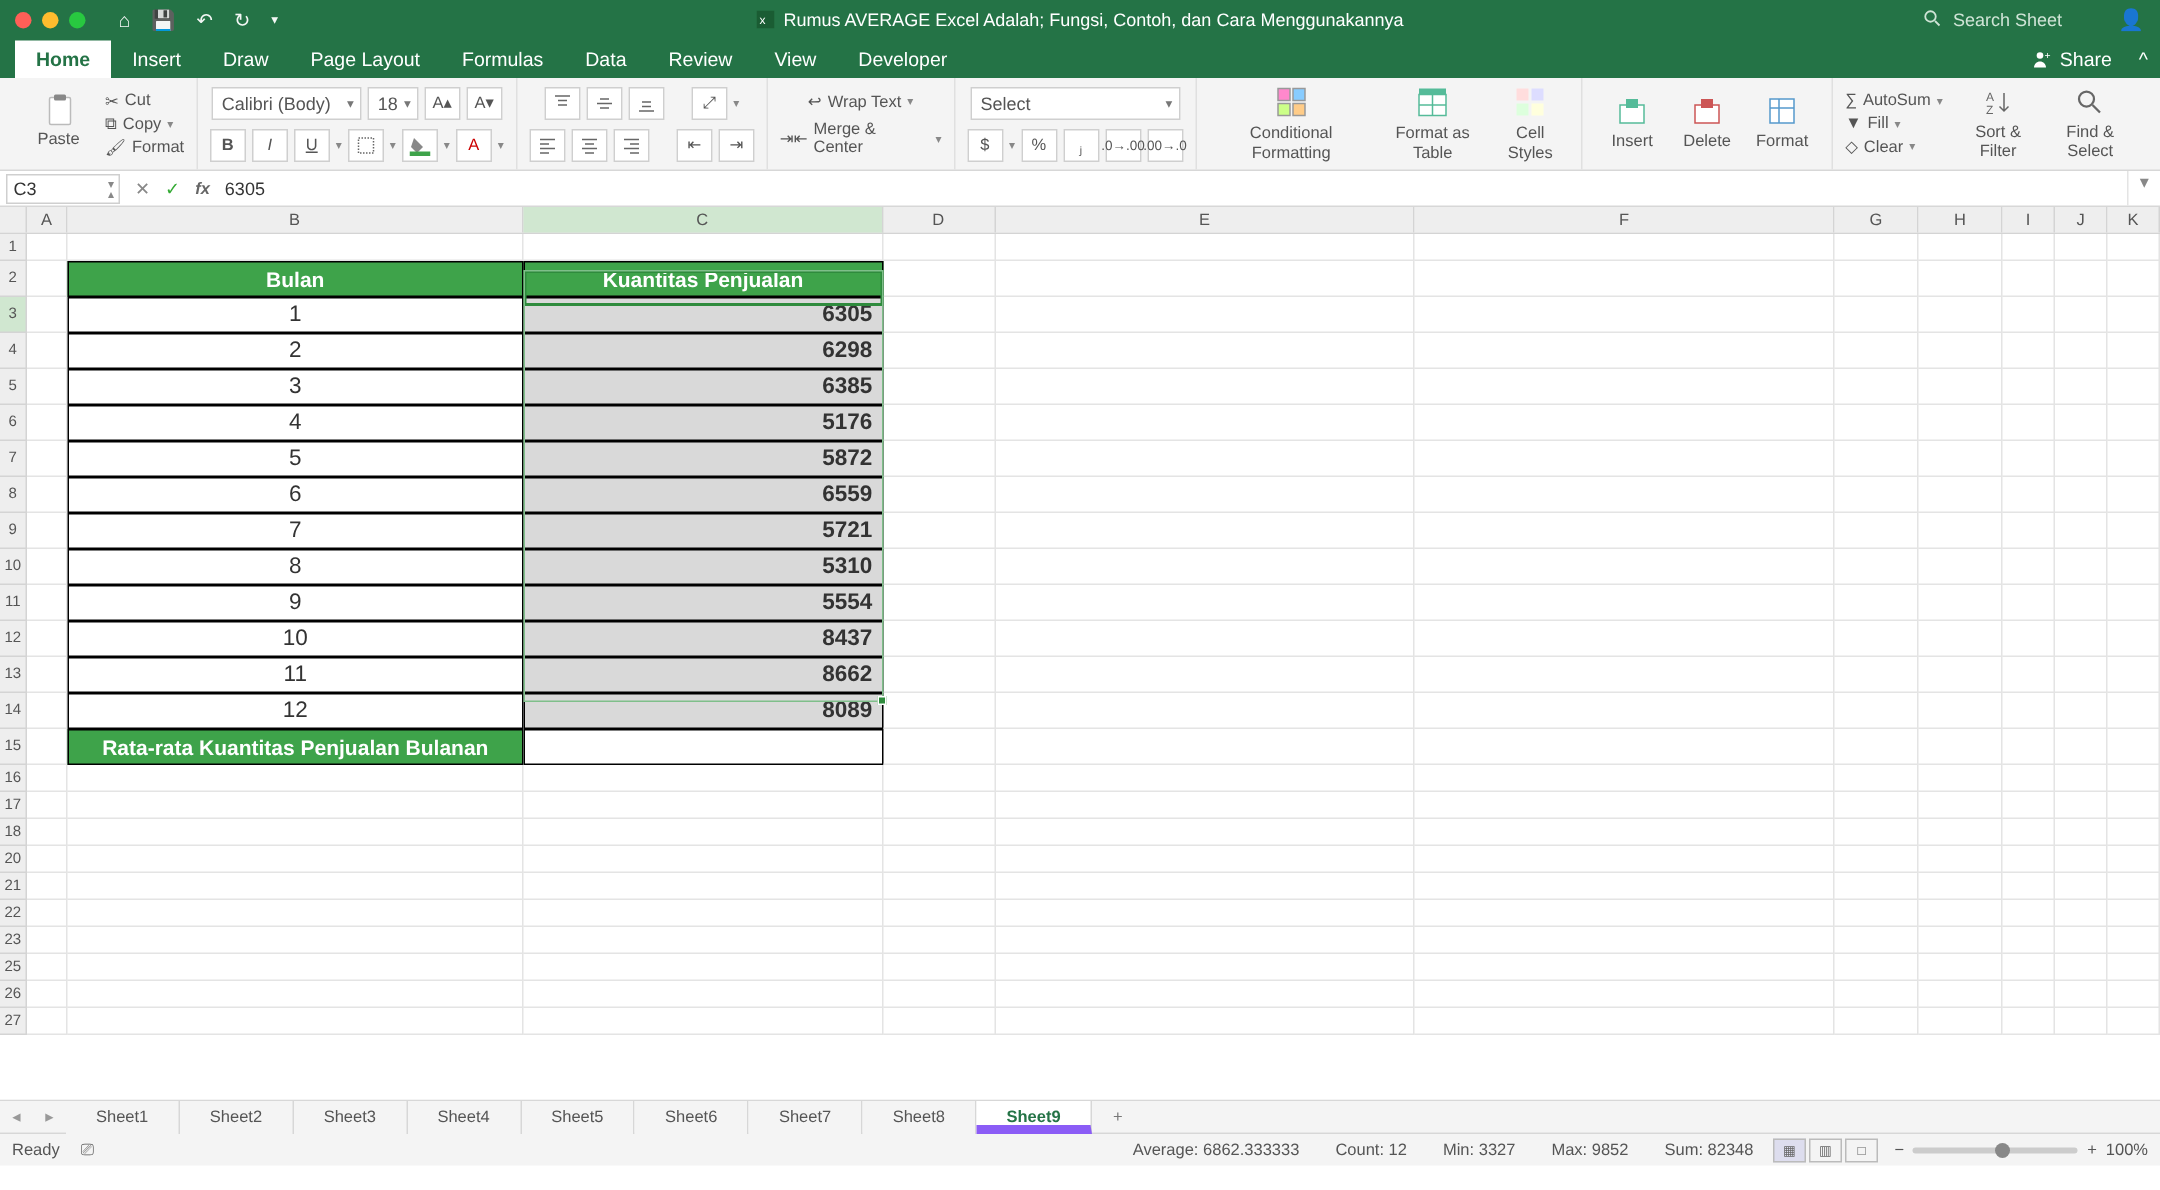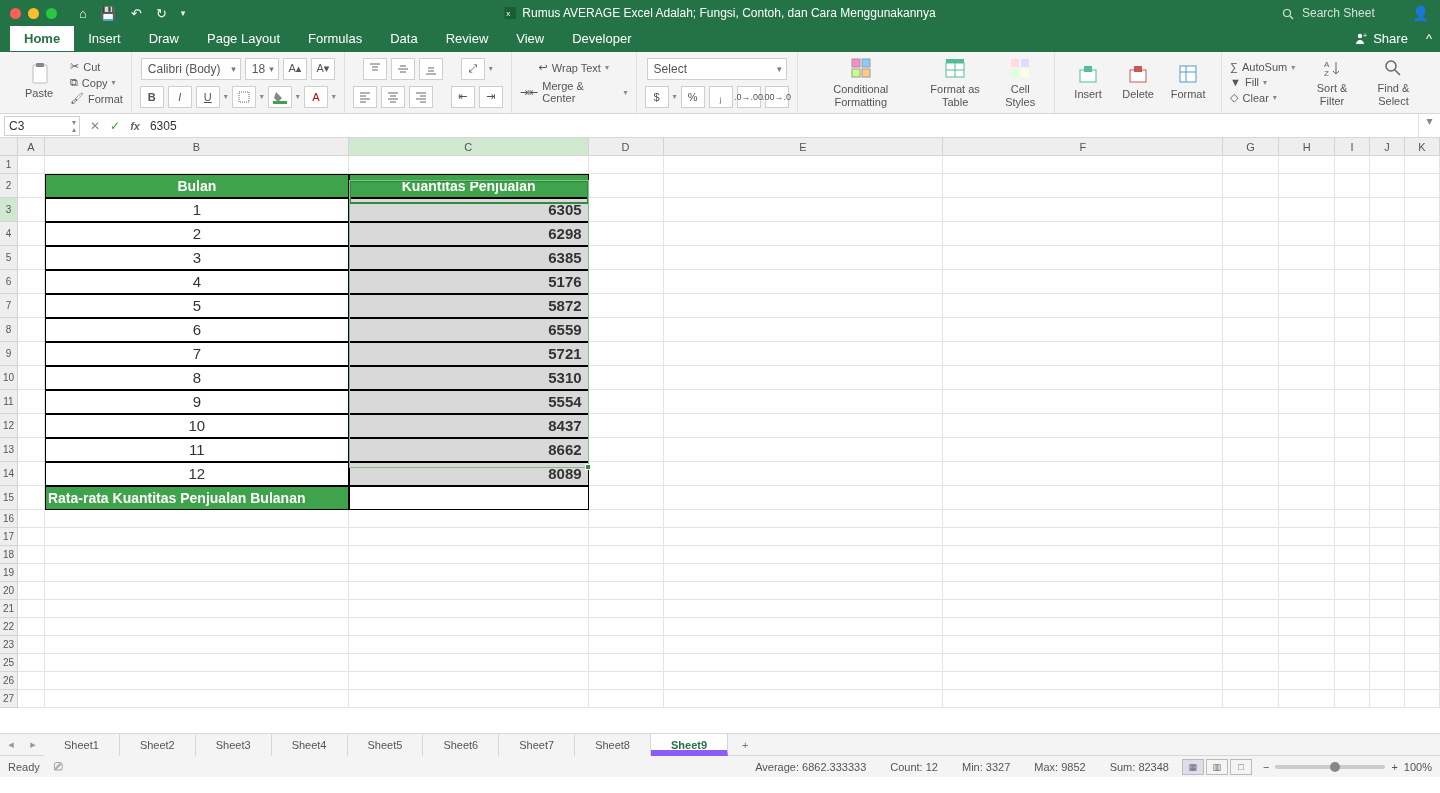--- a/index.html
+++ b/index.html
@@ -4,26 +4,26 @@
 <style>
 *{box-sizing:border-box;margin:0;padding:0;font-family:-apple-system,Helvetica,Arial,sans-serif}
 html,body{width:1440px;height:793px;overflow:hidden;background:#fff;font-size:13px;color:#333}
 .titlebar{height:26px;background:#247346;display:flex;align-items:center;color:#fff;font-size:12px;position:relative}
 .traffic{display:flex;gap:7px;padding-left:10px;align-items:center}
 .dot{width:11px;height:11px;border-radius:50%}
 .red{background:#ff5f57}.yel{background:#febc2e}.grn{background:#28c840}
 .tbicons{display:flex;gap:14px;margin-left:22px;align-items:center;color:#fff;opacity:.95}
 .tbicons span{cursor:pointer;font-size:13px}
 .doctitle{position:absolute;left:50%;transform:translateX(-50%);display:flex;align-items:center;gap:6px;font-size:12px}
-.searchwrap{position:absolute;right:38px;display:flex;align-items:flex-end;gap:8px;color:#cfe4d6;font-size:12px}
+.searchwrap{position:absolute;right:38px;display:flex;align-items:flex-start;gap:8px;color:#cfe4d6;font-size:12px}
 .searchwrap input{background:transparent;border:none;color:#fff;width:100px;font-size:12px}
 .searchwrap input::placeholder{color:#cfe4d6}
 .usericon{position:absolute;right:10px;font-size:14px}
 
-.tabrow{height:26px;background:#247346;display:flex;align-items:flex-start;color:#fff;padding-left:10px}
+.tabrow{height:26px;background:#247346;display:flex;align-items:center;color:#fff;padding-left:10px}
 .tab{padding:5px 14px;cursor:pointer;font-size:13px}
 .tab.active{background:#fff;color:#247346;font-weight:600}
 .share{margin-left:auto;padding:5px 10px;display:flex;align-items:center;gap:6px;font-size:13px}
 .chev{padding:5px 8px}
 
 .ribbon{height:62px;background:#f4f4f4;border-bottom:1px solid #d7d7d7;display:flex;align-items:stretch;padding:0 6px;font-size:11px;color:#555}
 .rgroup{display:flex;align-items:center;padding:0 8px;border-right:1px solid #e0e0e0}
 .rgroup:last-child{border-right:none}
 .vstack{display:flex;flex-direction:column;align-items:center;justify-content:center;gap:4px;min-width:50px;cursor:pointer}
 .vstack .lbl{font-size:11px;text-align:center;line-height:1.1}
@@ -54,21 +54,21 @@
 .rh{width:18px;background:#eee;border-right:1px solid #d4d4d4;border-bottom:1px solid #d4d4d4;text-align:center;font-size:10px;color:#555;line-height:18px}
 .cell{border-right:1px solid #e4e4e4;border-bottom:1px solid #e4e4e4;line-height:18px;font-size:12px;padding:0 2px}
 
 
 .row.datah{height:24px}
 .row.datah .rh{height:24px;line-height:24px}
 .row.datah .cell{height:24px}
 .thcell{background:#3ea34a;color:#fff;font-weight:700;font-size:14px;text-align:center;border:1px solid #000;line-height:22px}
 .tdB{background:#fff;border:1px solid #000;text-align:center;font-size:15px;line-height:22px}
 .tdC{background:#d9d9d9;border:1px solid #000;text-align:right;font-size:15px;font-weight:600;padding-right:6px;line-height:22px}
-.tftr{background:#3ea34a;color:#fff;font-weight:700;font-size:14px;text-align:left;border:1px solid #000;line-height:22px}
+.tftr{background:#3ea34a;color:#fff;font-weight:700;font-size:14px;text-align:center;border:1px solid #000;line-height:22px}
 .tftrC{background:#fff;border:1px solid #000}
 
 .selcell{position:absolute;border:2px solid #2f8b3d;pointer-events:none}
 .selhandle{position:absolute;width:6px;height:6px;background:#2f8b3d;border:1px solid #fff}
 .selrun{position:absolute;border:1px solid #7fbf8a;pointer-events:none}
 
 .sheetbar{height:22px;background:#f4f4f4;border-top:1px solid #d7d7d7;display:flex;align-items:center;font-size:11px}
 .navbtn{width:22px;text-align:center;color:#999;cursor:pointer}
 .stab{padding:0 20px;height:22px;line-height:22px;border-right:1px solid #d7d7d7;background:#f4f4f4;cursor:pointer;color:#555}
 .stab.active{background:#fff;border-bottom:6px solid #8b5cf6;color:#247346;font-weight:600}
@@ -672,34 +672,20 @@
         <div class="cell cD"></div>
         <div class="cell cE"></div>
         <div class="cell cF"></div>
         <div class="cell cG"></div>
         <div class="cell cH"></div>
         <div class="cell cI"></div>
         <div class="cell cJ"></div>
         <div class="cell cK"></div>
       </div>
       <div class="row">
-        <div class="rh">19</div>
-        <div class="cell cA"></div>
-        <div class="cell cB"></div>
-        <div class="cell cC"></div>
-        <div class="cell cD"></div>
-        <div class="cell cE"></div>
-        <div class="cell cF"></div>
-        <div class="cell cG"></div>
-        <div class="cell cH"></div>
-        <div class="cell cI"></div>
-        <div class="cell cJ"></div>
-        <div class="cell cK"></div>
-      </div>
-      <div class="row">
         <div class="rh">20</div>
         <div class="cell cA"></div>
         <div class="cell cB"></div>
         <div class="cell cC"></div>
         <div class="cell cD"></div>
         <div class="cell cE"></div>
         <div class="cell cF"></div>
         <div class="cell cG"></div>
         <div class="cell cH"></div>
         <div class="cell cI"></div>

